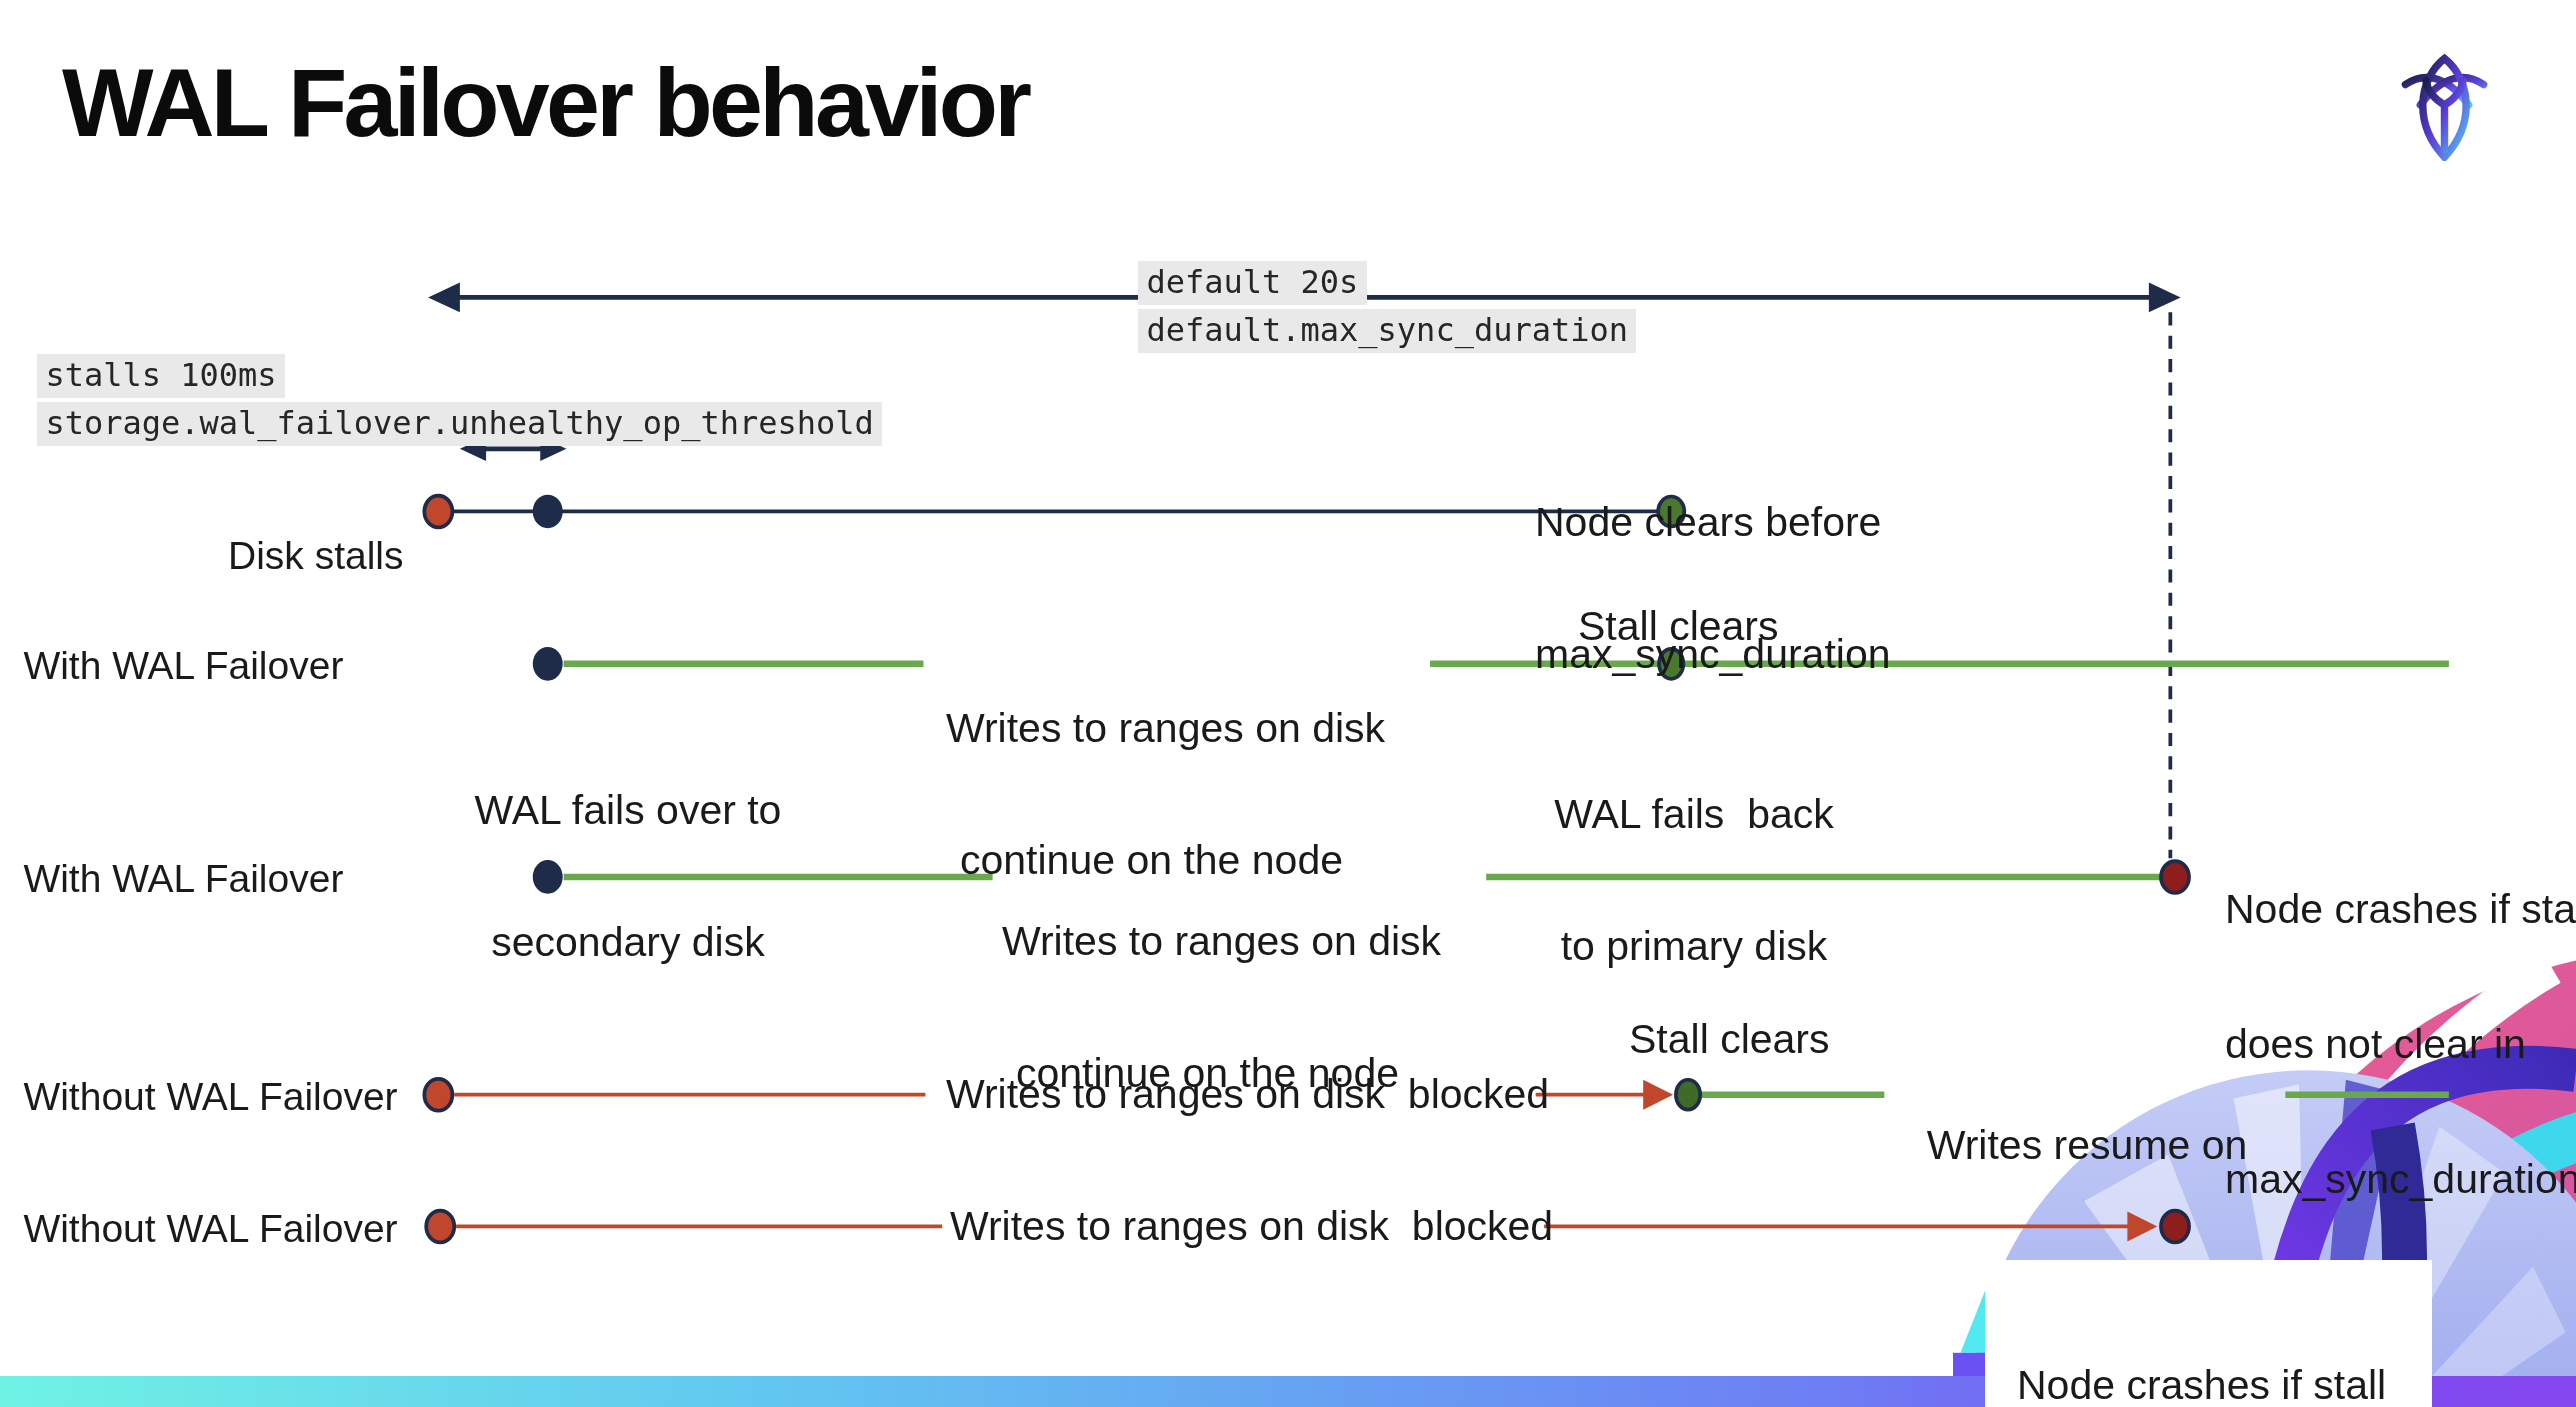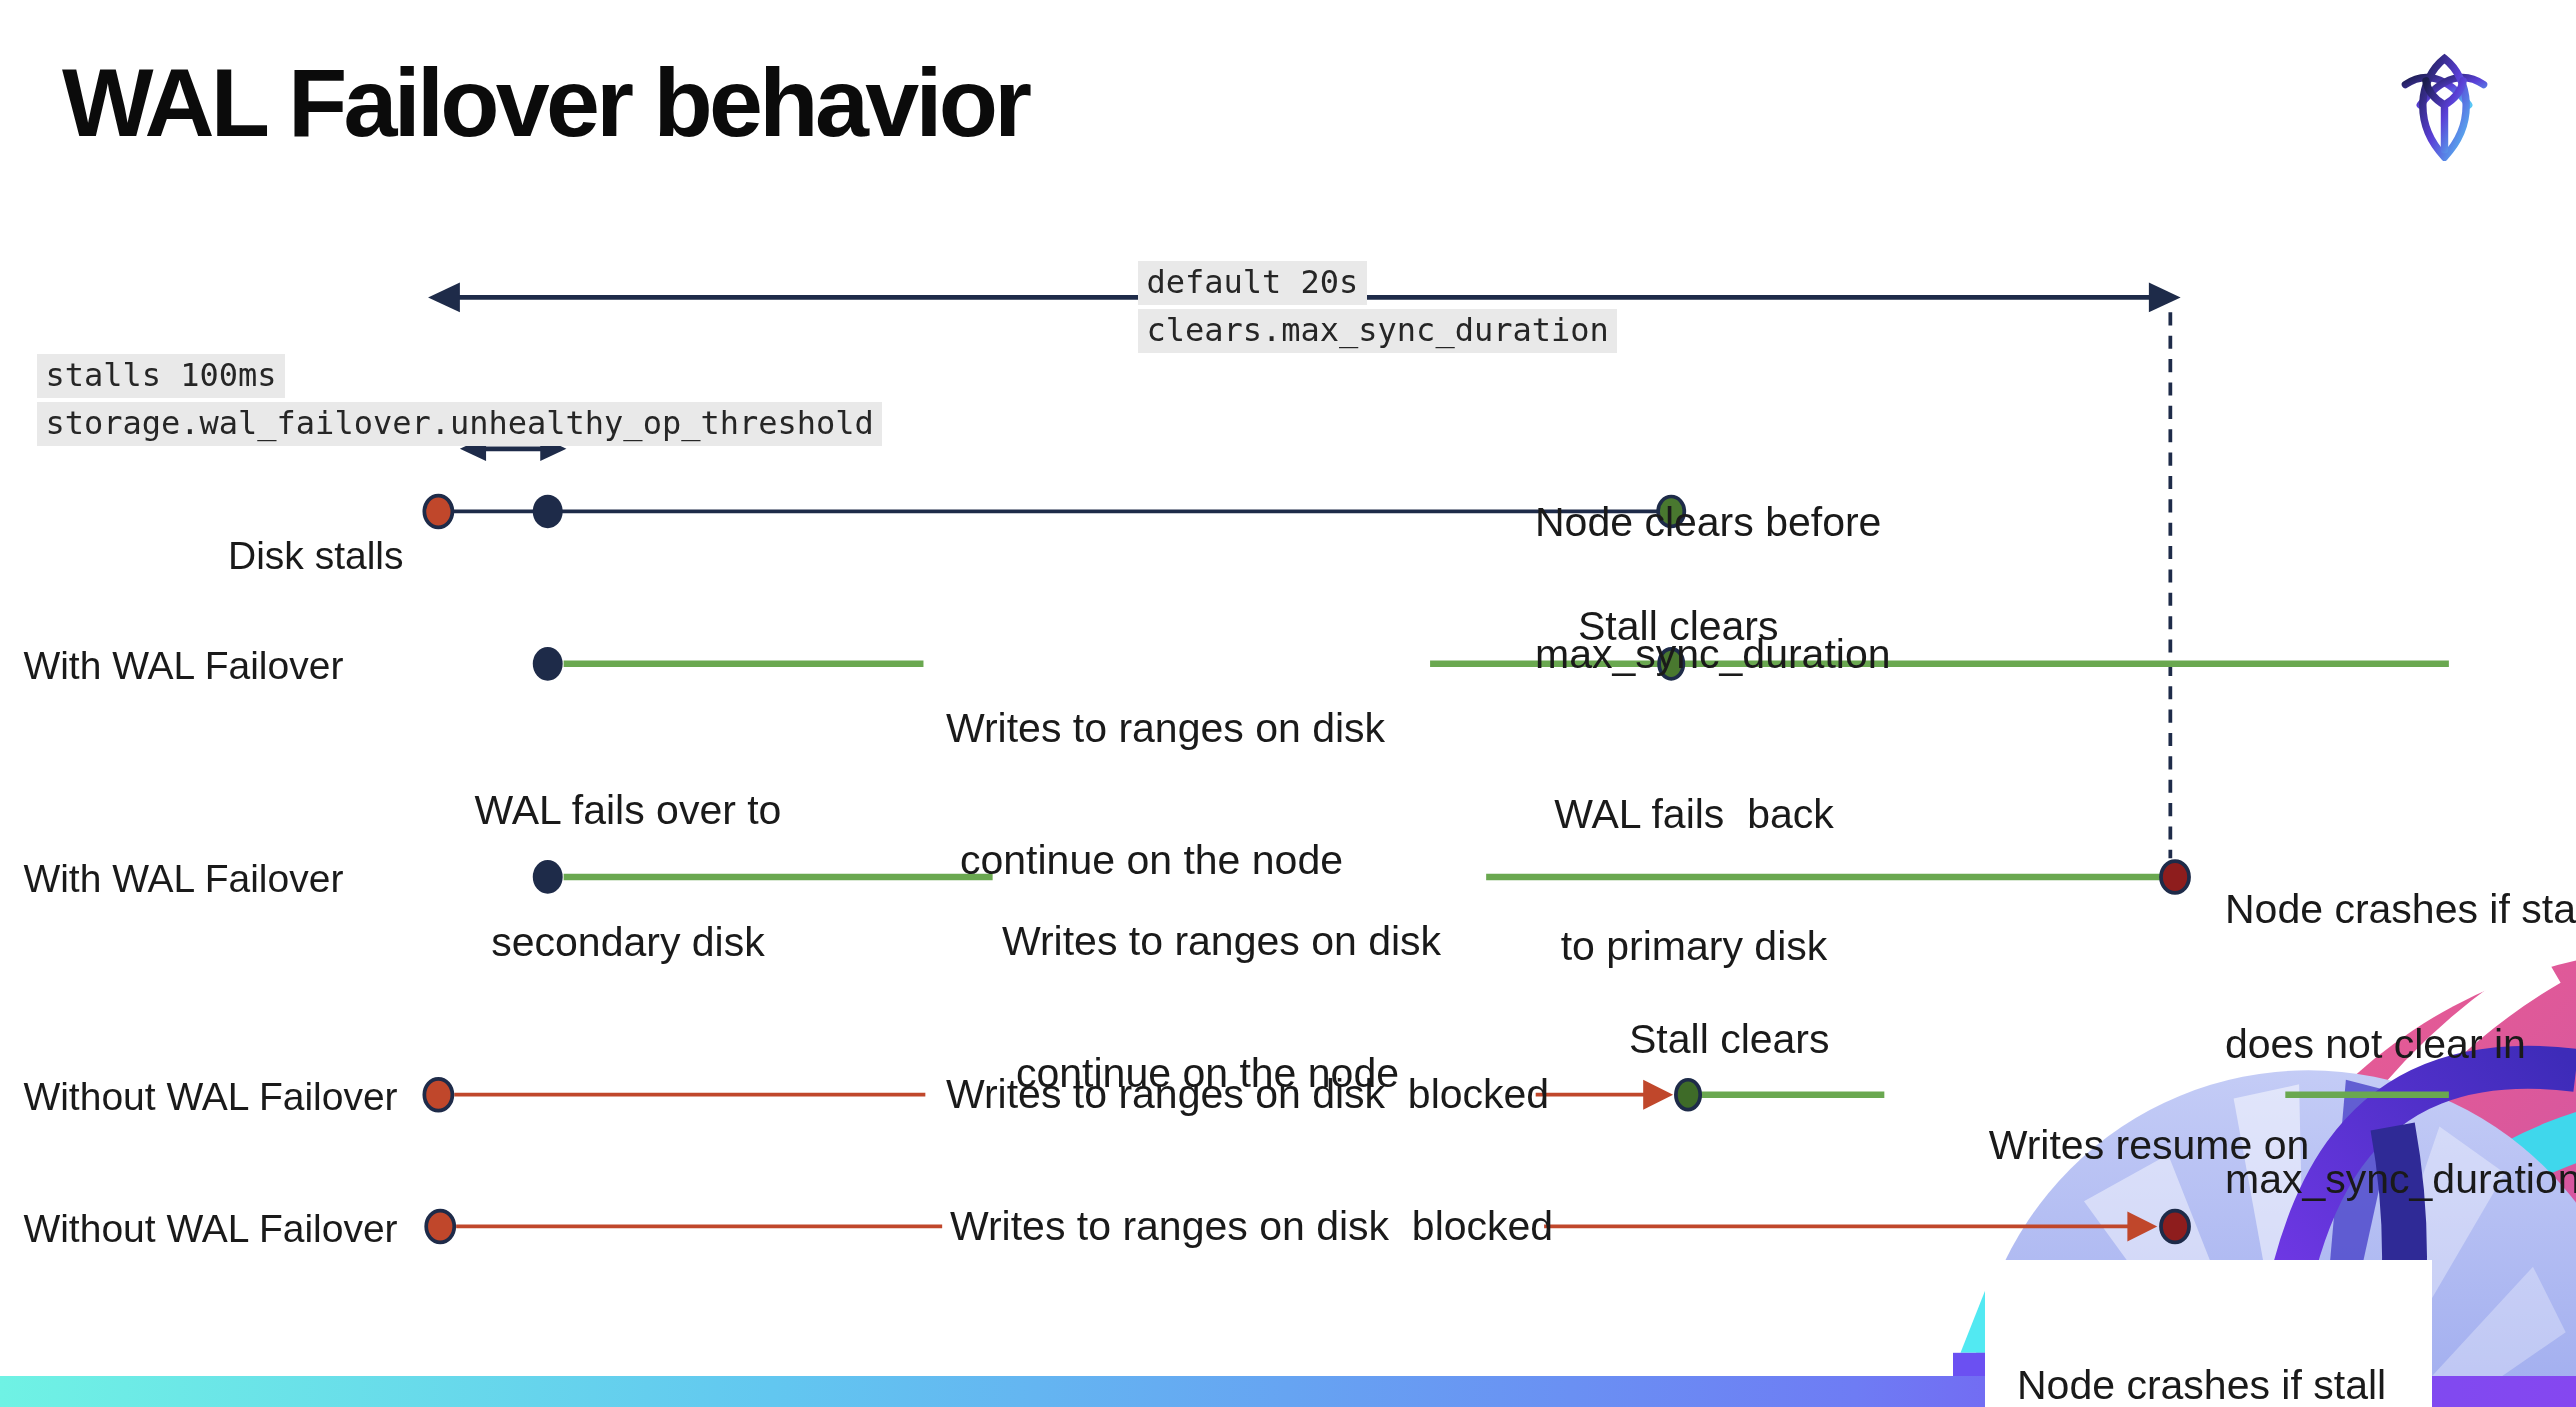--- a/index.html
+++ b/index.html
@@ -113,21 +113,21 @@
       <path d="M 92 38 C 72 24 48 28 24 60"></path>
       <path d="M 50 36 C 22 58 16 106 50 142 C 84 106 78 58 50 36 Z" transform="translate(0,-26)"></path>
       <path d="M 50 114 L 50 66 M 50 66 C 40 60 32 52 30 40 M 50 66 C 60 60 68 52 70 40" transform="translate(0,-6)"></path>
     </g>
   </svg>
 
   <div id="title" class="abs">WAL Failover behavior</div>
 
   <div class="abs code-group" style="left:1138px;top:261px;">
     <span class="code">default 20s</span>
-    <span class="code">clears.max_sync_duration</span>
+    <span class="code">default.max_sync_duration</span>
   </div>
 
   <div class="abs code-group" style="left:37px;top:354px;">
     <span class="code">stalls 100ms</span>
     <span class="code">storage.wal_failover.unhealthy_op_threshold</span>
   </div>
 
   <div class="abs row-label" style="left:228px;top:490px;width:160px;text-align:right;margin-top:44px;">Disk stalls</div>
   <div class="abs row-label" style="left:23.4px;top:644px;">With WAL Failover</div>
   <div class="abs row-label" style="left:23.4px;top:857px;">With WAL Failover</div>
@@ -158,21 +158,21 @@
     <div>continue on the node</div>
   </div>
   <div class="abs note" style="left:2225px;top:797px;line-height:45px;">
     <div>Node crashes if stall</div>
     <div>does not clear in</div>
     <div>max_sync_duration</div>
   </div>
 
   <div class="abs note center" style="left:946px;top:1072px;width:561px;">Writes to ranges on disk  blocked</div>
   <div class="abs note center" style="left:1629px;top:1017px;width:187px;">Stall clears</div>
-  <div class="abs note center" style="left:1962px;top:1035px;width:374px;">
+  <div class="abs note center" style="left:1900px;top:1035px;width:374px;">
     <div>Writes resume on</div>
     <div>the node</div>
   </div>
 
   <div class="abs note center" style="left:950px;top:1204px;width:561px;">Writes to ranges on disk  blocked</div>
 
   <div id="whitebox" class="abs">
     <div class="note" style="line-height:44px;">
       <div>Node crashes if stall</div>
       

